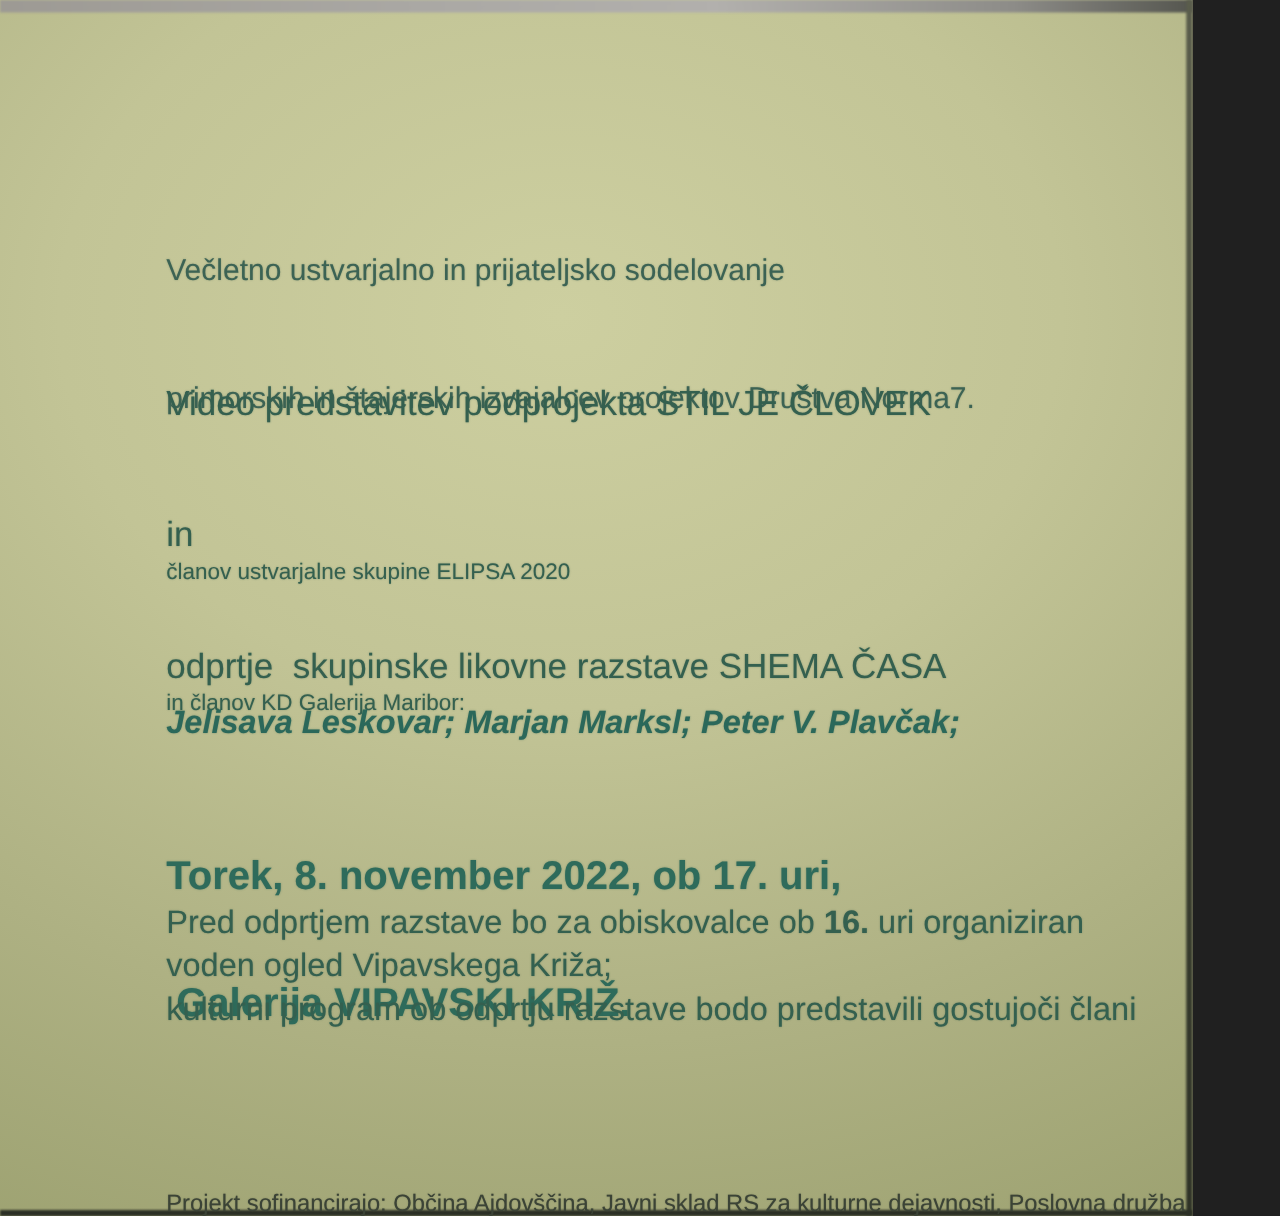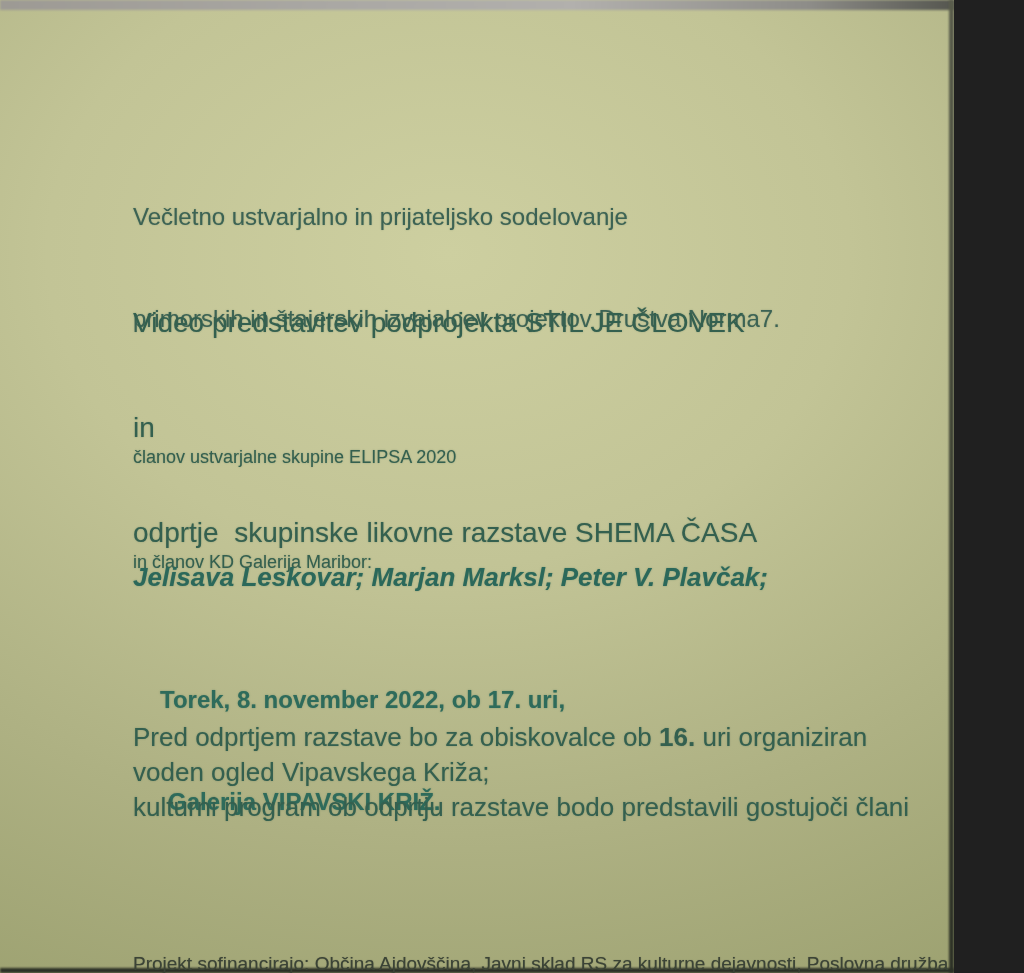--- a/index.html
+++ b/index.html
@@ -78,26 +78,25 @@
     top: 492px;
     font-size: 26px;
     line-height: 34px;
     font-weight: bold;
     font-style: italic;
     color: #2b685a;
     text-shadow: 0 0 1.5px rgba(45, 95, 80, 0.5);
   }
   .datetime {
     top: 615px;
-    font-size: 24px;
+    font-size: 32px;
     line-height: 34px;
     font-weight: bold;
     color: #2e6b5b;
     text-shadow: 0 0 1.5px rgba(45, 95, 80, 0.5);
-    margin-left: 27px;
   }
   .datetime .indent { padding-left: 8px; }
   .details {
     top: 720px;
     font-size: 26px;
     line-height: 35px;
     color: #34604f;
     text-shadow: 0 0 1.5px rgba(60, 90, 75, 0.45);
     white-space: normal;
     width: 830px;

